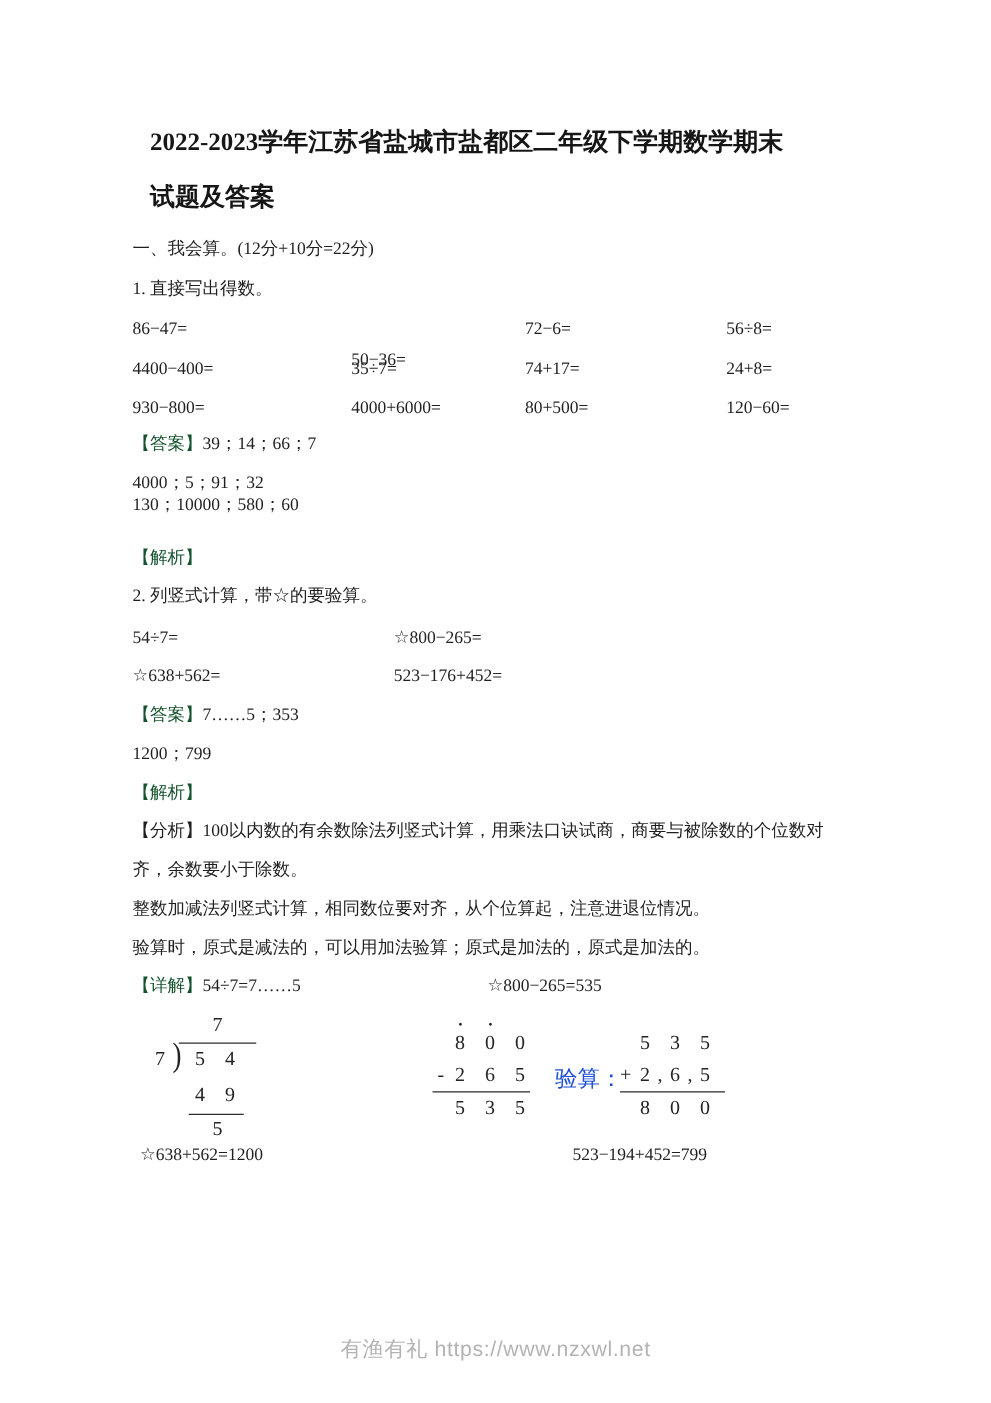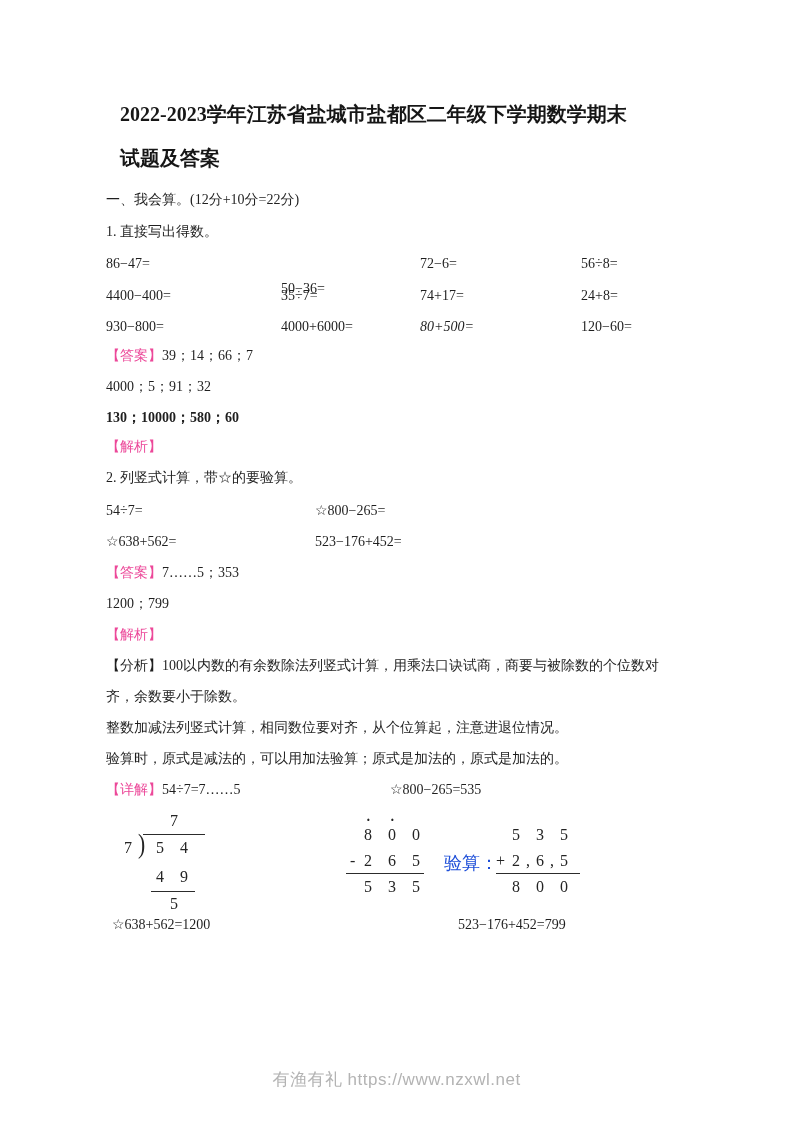--- a/index.html
+++ b/index.html
@@ -20,21 +20,21 @@
   }
   .title-line {
     position: absolute;
     white-space: nowrap;
     font-size: 20px;
     font-weight: bold;
     line-height: 26px;
     color: #161616;
   }
   .cell { position: absolute; white-space: nowrap; }
-  .blue { color: #ec4899; }
+  .blue { color: #14532d; }
   .num {
     position: absolute;
     white-space: pre;
     font-size: 16px;
     letter-spacing: 6px;
     line-height: 18px;
     color: #242424;
   }
   .sign {
     position: absolute;
@@ -101,29 +101,29 @@
   </div>
   <div>
     <span class="line cell" style="left:106px; top:285px;">4400−400=</span>
     <span class="line cell" style="left:281px; top:285px;">35÷7=</span>
     <span class="line cell" style="left:420px; top:285px;">74+17=</span>
     <span class="line cell" style="left:581px; top:285px;">24+8=</span>
   </div>
   <div>
     <span class="line cell" style="left:106px; top:316px;">930−800=</span>
     <span class="line cell" style="left:281px; top:316px;">4000+6000=</span>
-    <span class="line cell" style="left:420px; top:316px;font-style:italic;">80+500=</span>
+    <span class="line cell" style="left:420px; top:316px;">80+500=</span>
     <span class="line cell" style="left:581px; top:316px;">120−60=</span>
   </div>
 
   <div class="line" style="left:106px; top:345px;">
     <span class="blue">【答案】</span><span>39；14；66；7</span>
   </div>
   <div class="line" style="left:106px; top:376px;">4000；5；91；32</div>
-  <div class="line" style="left:106px; top:407px;font-weight:bold;">130；10000；580；60</div>
+  <div class="line" style="left:106px; top:394px;">130；10000；580；60</div>
   <div class="line blue" style="left:106px; top:436px;">【解析】</div>
 
   <div class="line" style="left:106px; top:467px;">2. 列竖式计算，带☆的要验算。</div>
 
   <div>
     <span class="line cell" style="left:106px; top:500px;">54÷7=</span>
     <span class="line cell" style="left:315px; top:500px;">☆800−265=</span>
   </div>
   <div>
     <span class="line cell" style="left:106px; top:531px;">☆638+562=</span>
@@ -173,17 +173,17 @@
 
   <div>
     <span class="num" style="left:512px; top:826px;">5 3 5</span>
     <span class="sign" style="left:496px; top:852px;">+</span>
     <span class="num" style="left:512px; top:852px;">2,6,5</span>
     <div class="rule" style="left:496px; top:873px; width:84px;"></div>
     <span class="num" style="left:512px; top:878px;">8 0 0</span>
   </div>
 
   <div class="line" style="left:112px; top:914px;">☆638+562=1200</div>
-  <div class="line" style="left:458px; top:914px;">523−176+452=799</div>
+  <div class="line" style="left:458px; top:914px;">523−194+452=799</div>
 
   <div class="footer">有渔有礼 https://www.nzxwl.net</div>
 
 </div>
 
 </body></html>

